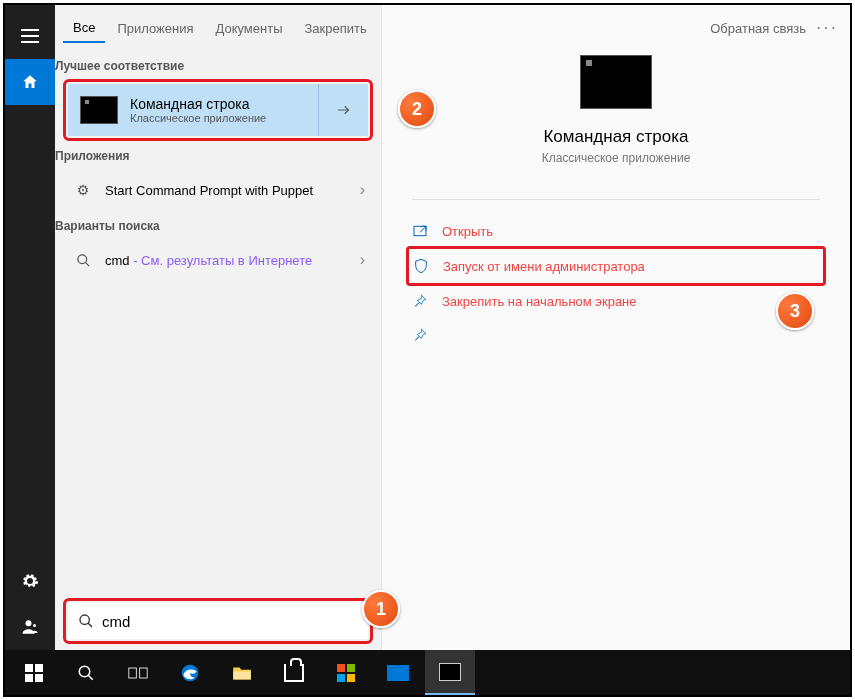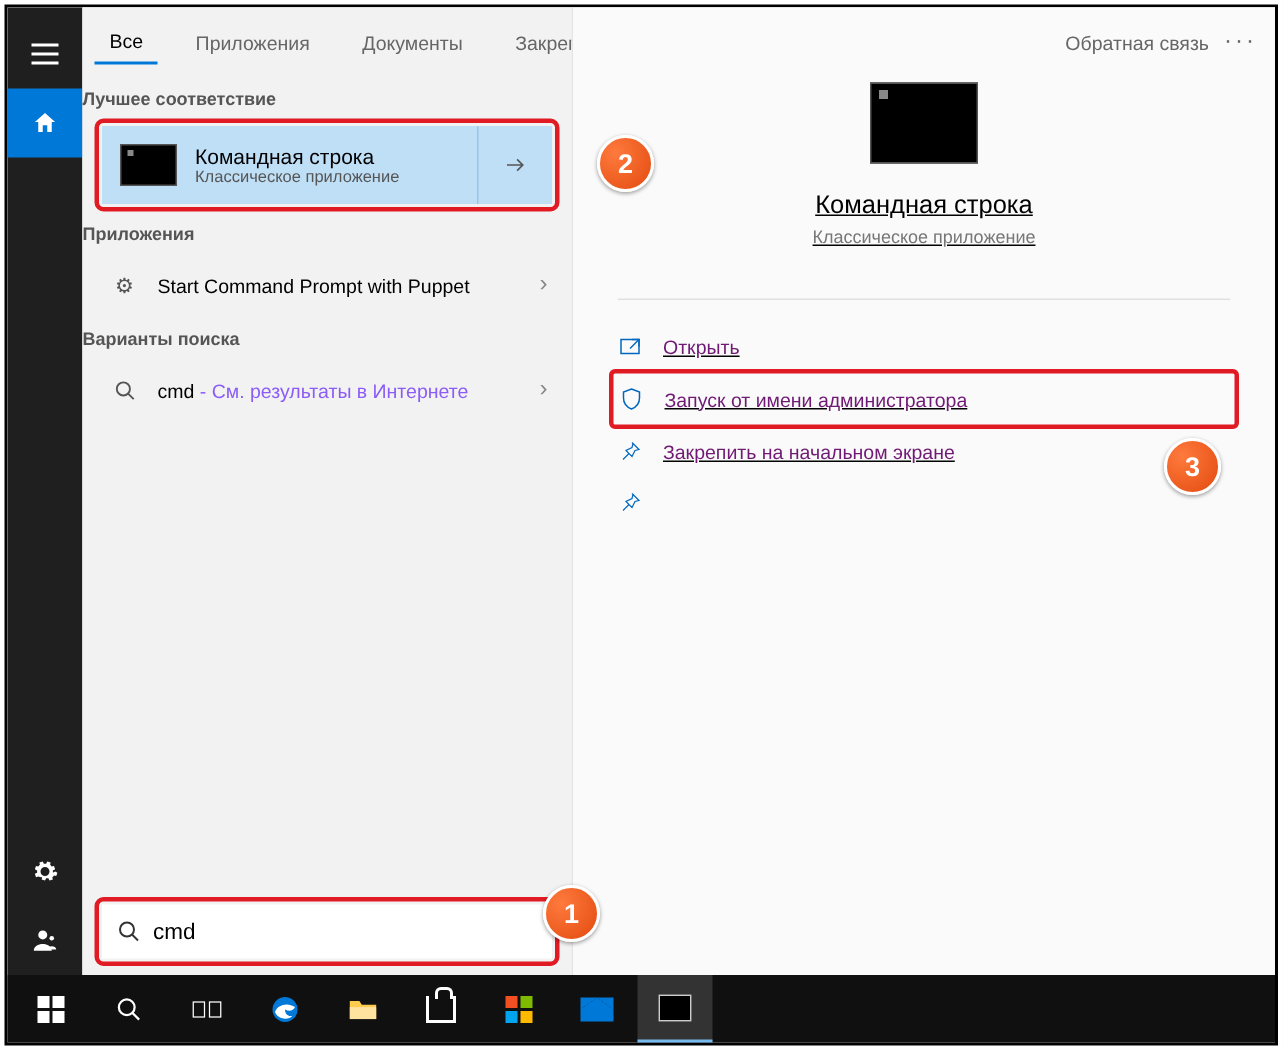--- a/index.html
+++ b/index.html
@@ -18,21 +18,21 @@
 .rail-spacer { flex: 1; }
 .rail svg { fill: #fff; }
 
 
 .content { flex: 1; display: flex; background: #f2f2f2; }
 
 
 .left-col { width: 326px; background: #f2f2f2; display: flex; flex-direction: column; }
 
 
-.tabs { height: 46px; display: flex; align-items: center; padding: 0 8px; gap: 15px; position: relative; }
+.tabs { height: 46px; display: flex; align-items: center; padding: 0 8px; gap: 2px; position: relative; }
 .tab { font-size: 13px; color: #666; padding: 6px 10px; cursor: pointer; white-space: nowrap; }
 .tab.active { color: #000; border-bottom: 2px solid #0078d7; }
 .feedback-row { position: absolute; right: 12px; top: 0; height: 46px; display: flex; align-items: center; gap: 10px; }
 .feedback { font-size: 13px; color: #666; cursor: pointer; }
 .more-dots { font-size: 16px; color: #666; cursor: pointer; letter-spacing: 2px; }
 
 
 .section-label { font-size: 12px; color: #555; font-weight: 600; padding: 8px 0 6px; }
 
 
@@ -52,32 +52,32 @@
 .res-text .muted { color: #8b5cf6; }
 .res-chevron { color: #888; font-size: 16px; }
 
 
 .search-wrap { margin: auto 8px 6px 8px; border: 3px solid #e01b24; border-radius: 6px; padding: 2px; }
 .search-box { background: #fff; height: 36px; display: flex; align-items: center; padding: 0 10px; }
 .search-box svg { margin-right: 8px; }
 .search-input { border: none; outline: none; font-size: 15px; flex: 1; background: transparent; }
 
 
-.right-col { flex: 1; background: #fafafa; border-left: 1px solid #e5e5e5; padding-top: 10px; position: relative; text-decoration: underline; }
+.right-col { flex: 1; background: #fafafa; border-left: 1px solid #e5e5e5; padding-top: 10px; position: relative; }
 .detail-hero { display: flex; flex-direction: column; align-items: center; padding: 40px 0 20px; }
 .hero-icon { width: 72px; height: 54px; background: #000; border: 1px solid #555; position: relative; }
 .hero-icon::after { content: ""; position: absolute; left: 5px; top: 4px; width: 6px; height: 6px; background: #888; }
 .hero-title { font-size: 17px; color: #000; margin-top: 18px; }
 .hero-sub { font-size: 12px; color: #777; margin-top: 4px; }
 .detail-divider { height: 1px; background: #e0e0e0; margin: 14px 30px; }
 
 .actions { padding: 0 30px; }
 .action-row { display: flex; align-items: center; height: 34px; cursor: pointer; }
 .action-row svg { margin-right: 14px; flex-shrink: 0; }
-.action-label { font-size: 13px; color: #701a75; }
+.action-label { font-size: 13px; color: #ef4444; }
 .action-highlight { border: 3px solid #e01b24; border-radius: 4px; margin: -2px -6px; padding: 0 4px; }
 
 
 .badge { position: absolute; width: 38px; height: 38px; border-radius: 50%; background: radial-gradient(circle at 30% 30%, #ff7a3d, #e24a0f); border: 2px solid #fff; box-shadow: 0 1px 3px rgba(0,0,0,.4); color: #fff; font-weight: 700; font-size: 18px; display: flex; align-items: center; justify-content: center; z-index: 10; }
 
 
 .taskbar { position: absolute; left: 5px; right: 5px; bottom: 5px; height: 45px; background: #101010; display: flex; align-items: center; padding: 0 4px; gap: 2px; }
 .tb-btn { width: 50px; height: 45px; display: flex; align-items: center; justify-content: center; cursor: pointer; }
 .tb-btn.active { background: #333; border-bottom: 2px solid #76b9ed; }
 .win-logo { display: grid; grid-template: 1fr 1fr / 1fr 1fr; gap: 2px; width: 18px; height: 18px; }

